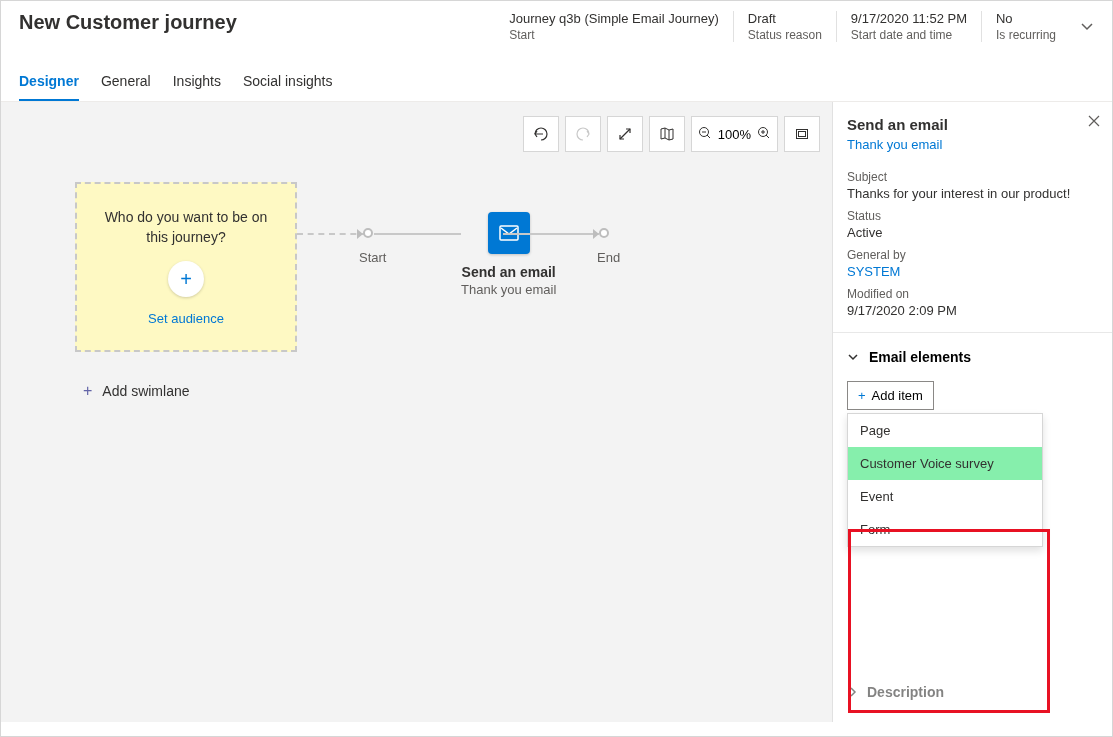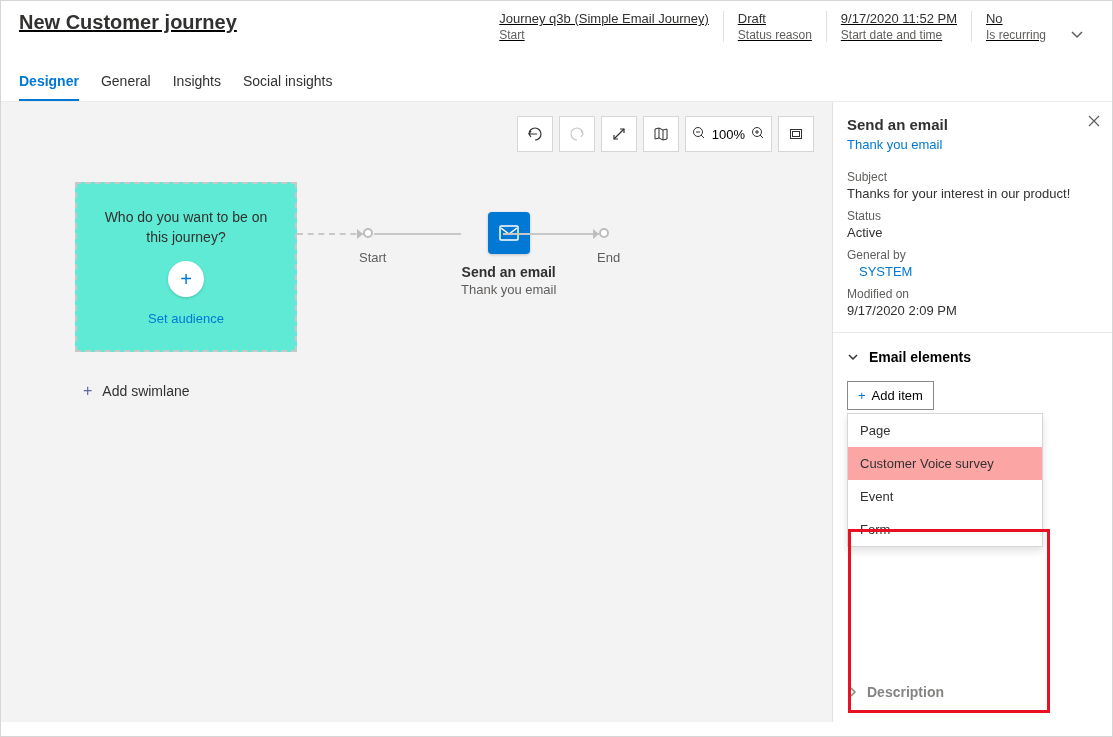--- a/index.html
+++ b/index.html
@@ -1,40 +1,40 @@
 <!DOCTYPE html>
 <html><head>
 <meta charset="utf-8">
 <style>
 * { box-sizing: border-box; margin: 0; padding: 0; font-family: "Segoe UI", -apple-system, sans-serif; }
 body { width: 1113px; height: 737px; background: #fff; border: 1px solid #d6d6d6; overflow: hidden; position: relative; }
 
-.header { display: flex; align-items: flex-start; padding: 10px 18px 0 18px; height: 58px; border-bottom: 0; text-decoration: underline; }
+.header { display: flex; align-items: flex-start; padding: 10px 8px 0 18px; height: 58px; border-bottom: 0; }
 .page-title { font-size: 20px; font-weight: 600; color: #323130; flex: 1; }
-.header-fields { display: flex; align-items: flex-end; gap: 0; }
+.header-fields { display: flex; align-items: center; gap: 0; }
 .hfield { padding: 0 14px; border-left: 1px solid #e1e1e1; display: flex; flex-direction: column; justify-content: center; }
 .hfield:first-child { border-left: none; }
 .hfield .val { font-size: 13px; color: #323130; }
 .hfield .lbl { font-size: 12px; color: #605e5c; margin-top: 2px; }
 .chev { display: flex; align-items: center; padding: 0 10px; cursor: pointer; }
 
 .tabs { display: flex; gap: 22px; padding: 14px 18px 0 18px; border-bottom: 1px solid #edebe9; }
 .tab { font-size: 14px; color: #323130; padding-bottom: 10px; cursor: pointer; }
 .tab.active { color: #0078d4; border-bottom: 2px solid #0078d4; font-weight: 600; }
 
 .content { display: flex; height: calc(100% - 115px); }
 .canvas-wrap { flex: 1; background: #f3f3f3; position: relative; }
-.canvas-toolbar { position: absolute; top: 14px; right: 18px; display: flex; gap: 6px; }
+.canvas-toolbar { position: absolute; top: 14px; right: 12px; display: flex; gap: 6px; }
 .tb-group { display: flex; gap: 6px; }
 .tb-btn { width: 36px; height: 36px; background: #fff; border: 1px solid #d6d6d6; display: flex; align-items: center; justify-content: center; cursor: pointer; font-size: 14px; color: #323130; }
 .tb-btn.disabled { color: #c8c8c8; }
 .tb-zoom { display: flex; align-items: center; background: #fff; border: 1px solid #d6d6d6; height: 36px; padding: 0 6px; gap: 6px; }
 .tb-zoom span { font-size: 13px; }
 
-.audience-box { position: absolute; left: 74px; top: 80px; width: 222px; height: 170px; border: 2px dashed #c8c8c8; background: #5eead4; display: flex; flex-direction: column; align-items: center; justify-content: center; gap: 14px; padding: 18px; text-align: center; }
+.audience-box { position: absolute; left: 74px; top: 80px; width: 222px; height: 170px; border: 2px dashed #c8c8c8; background: #fef9c3; display: flex; flex-direction: column; align-items: center; justify-content: center; gap: 14px; padding: 18px; text-align: center; }
 .audience-box .q { font-size: 14px; color: #323130; line-height: 1.4; }
 .plus-btn { width: 36px; height: 36px; border-radius: 50%; background: #fff; box-shadow: 0 1px 3px rgba(0,0,0,0.18); display: flex; align-items: center; justify-content: center; color: #0078d4; font-size: 20px; cursor: pointer; }
 .set-aud { color: #0078d4; font-size: 13px; cursor: pointer; }
 
 .add-swimlane { position: absolute; left: 82px; top: 280px; display: flex; align-items: center; gap: 10px; cursor: pointer; color: #323130; font-size: 14px; }
 .add-swimlane .pl { color: #6264a7; font-size: 16px; }
 .arrow-dot { width: 10px; height: 10px; border: 2px solid #bdbdbd; border-radius: 50%; background: #fff; position: relative; }
 .arrow-dot::before { content: ""; position: absolute; left: -8px; top: -1px; width: 0; height: 0; border-top: 5px solid transparent; border-bottom: 5px solid transparent; border-left: 6px solid #bdbdbd; }
 
 .email-tile { position: absolute; left: 460px; top: 110px; display: flex; flex-direction: column; align-items: center; }
@@ -52,30 +52,30 @@
 
 .side-panel { width: 280px; border-left: 1px solid #e1e1e1; background: #fff; display: flex; flex-direction: column; overflow: visible; position: relative; }
 .sp-head { padding: 14px 14px 10px 14px; position: relative; }
 .sp-title { font-size: 15px; font-weight: 600; color: #323130; }
 .sp-link { font-size: 13px; color: #0078d4; margin-top: 4px; cursor: pointer; }
 .sp-close { position: absolute; right: 12px; top: 12px; cursor: pointer; color: #605e5c; font-size: 14px; }
 .sp-body { padding: 0 14px 14px 14px; border-bottom: 1px solid #e8e8e8; }
 .field { margin-top: 8px; }
 .field .fl { font-size: 12px; color: #605e5c; }
 .field .fv { font-size: 13px; color: #323130; margin-top: 2px; }
-.field .fv.link { color: #0078d4; cursor: pointer; margin-left: 12px; }
+.field .fv.link { color: #0078d4; cursor: pointer; }
 
 .sec-head { display: flex; align-items: center; gap: 10px; padding: 16px 14px; font-weight: 600; font-size: 14px; cursor: pointer; }
 .no-deps { text-align: center; font-size: 13px; color: #323130; padding: 6px 0 14px 0; }
 
 .add-item-area { padding: 0 14px; position: relative; }
 .add-item-btn { border: 1px solid #8a8886; padding: 6px 10px; font-size: 13px; display: inline-flex; align-items: center; gap: 6px; cursor: pointer; background: #fff; }
 .dropdown { position: absolute; left: 14px; top: 32px; width: 196px; background: #fff; border: 1px solid #d6d6d6; box-shadow: 0 4px 8px rgba(0,0,0,0.12); }
 .dropdown .opt { padding: 9px 12px; font-size: 13px; color: #323130; cursor: pointer; }
-.dropdown .opt.hover { background: #fca5a5; }
+.dropdown .opt.hover { background: #86efac; }
 
 .desc-sec { display: flex; align-items: center; gap: 8px; padding: 16px 14px; font-size: 14px; font-weight: 600; color: #323130; opacity: 0.6; position: absolute; bottom: 6px; }
 
 .red-box { position: absolute; right: 62px; top: 528px; width: 202px; height: 184px; border: 3px solid #e81123; pointer-events: none; z-index: 50; }
 </style>
 </head>
 <body>
 
 <div class="header">
   <div class="page-title">New Customer journey</div>

